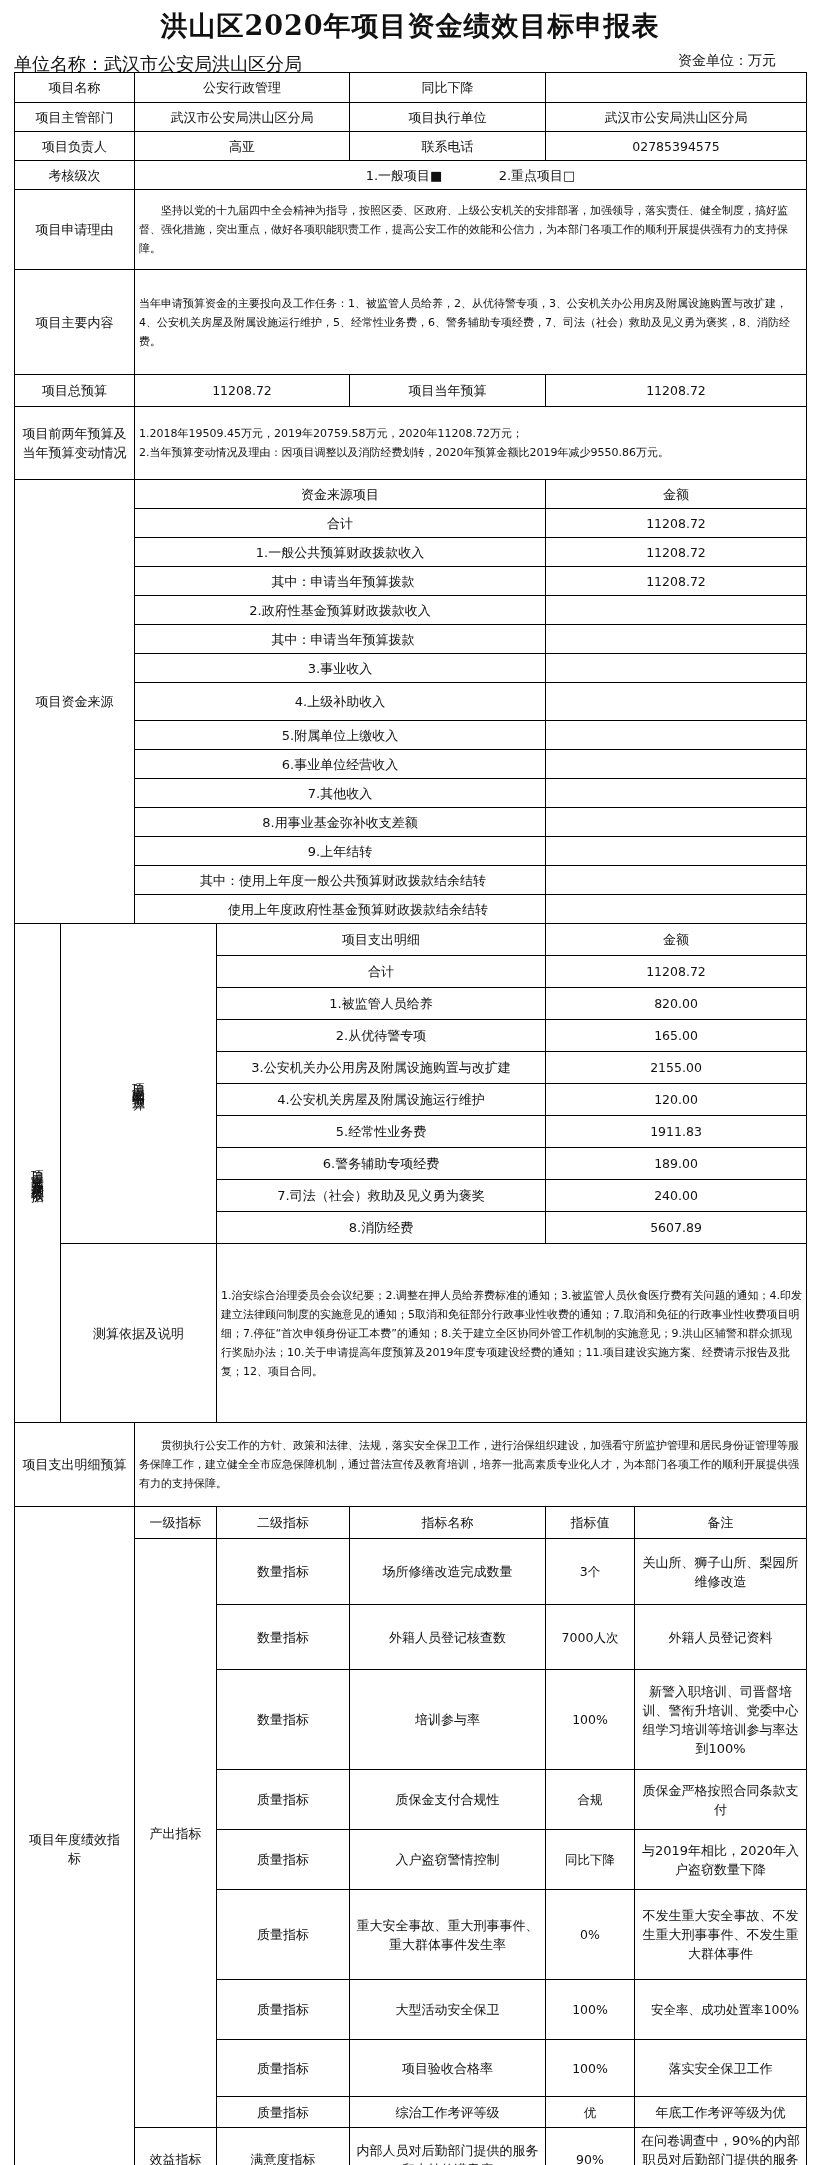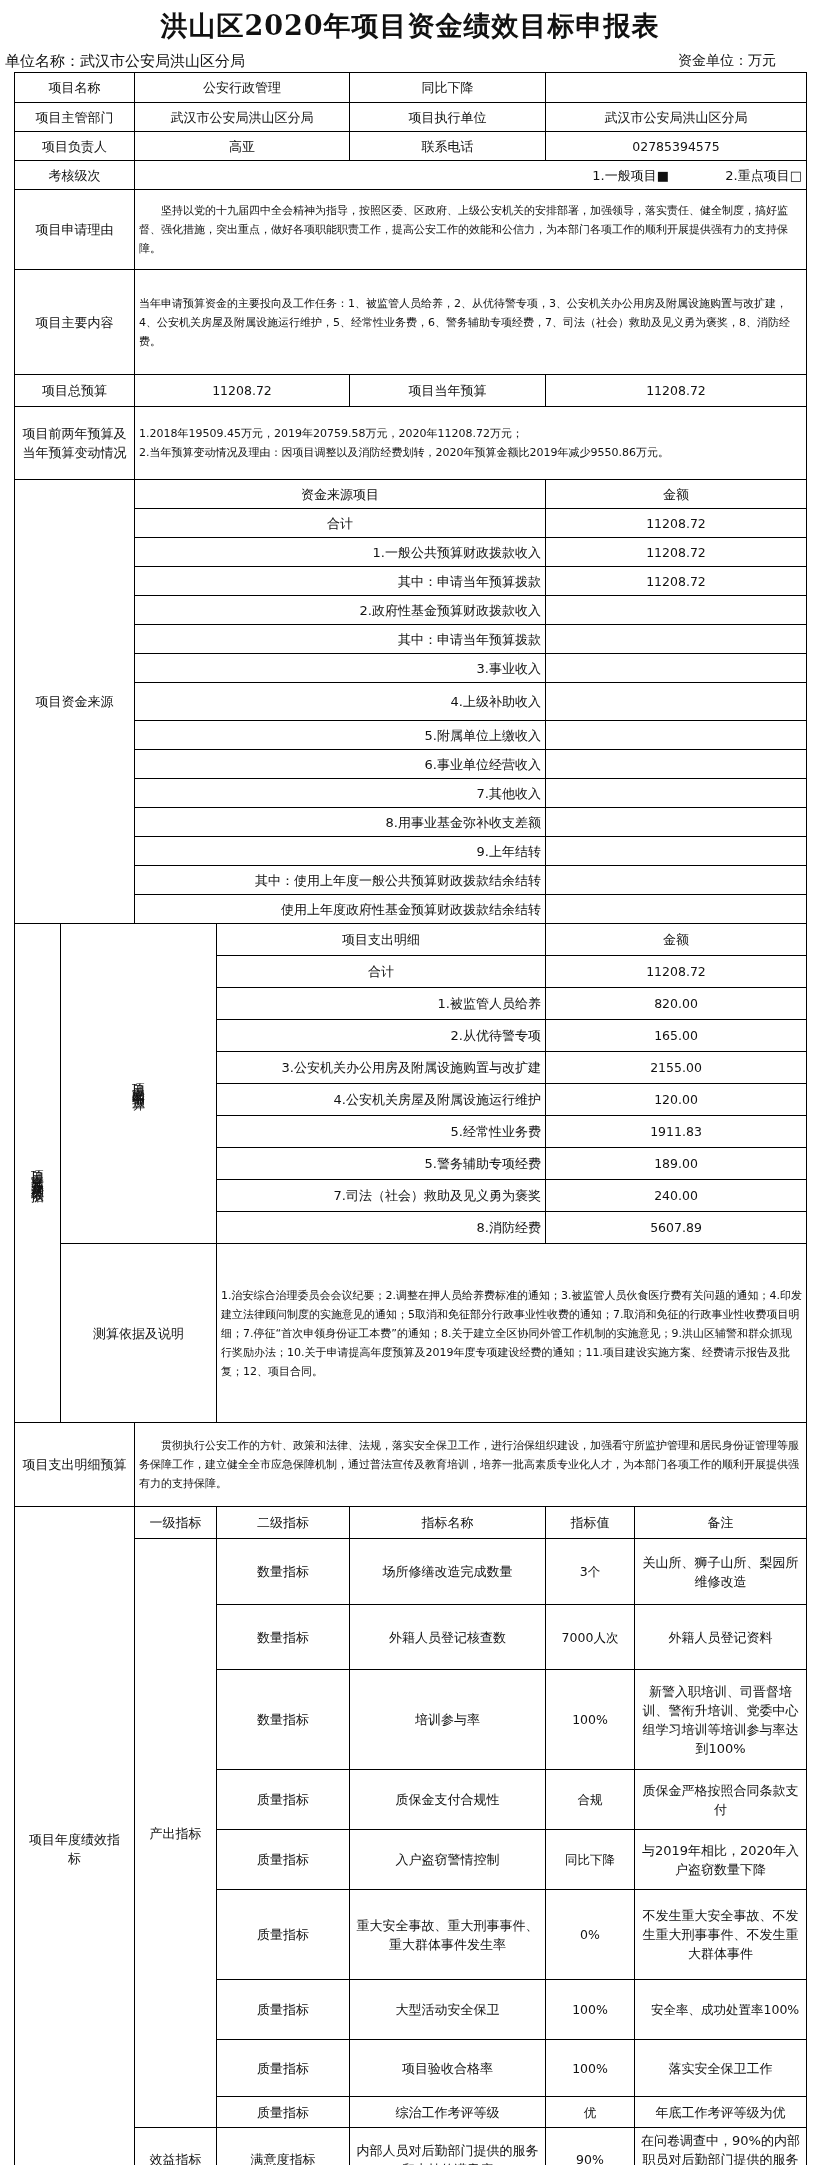--- a/index.html
+++ b/index.html
@@ -1,27 +1,27 @@
 <!DOCTYPE html>
 <html><head>
 <meta charset="utf-8">
 <style>
   html, body { margin:0; padding:0; background:#ffffff; }
   body { width:820px; height:2165px; position:relative; overflow:hidden;
          font-family:"DejaVu Sans", sans-serif; color:#111; }
   .title { position:absolute; left:0; top:8px; width:820px; text-align:center;
            font-family:"DejaVu Serif", serif; font-size:27px; font-weight:bold; letter-spacing:1px; }
-  .unit-left { position:absolute; left:5px; top:52px; font-size:15px; }
+  .unit-left { position:absolute; left:14px; top:52px; font-size:18px; }
   .unit-right { position:absolute; right:44px; top:52px; font-size:14px; }
   table.form { position:absolute; left:14px; top:72px; border-collapse:collapse;
                table-layout:fixed; width:792px; font-size:13px; }
   table.form td { border:1.5px solid #000; padding:0 4px; vertical-align:middle;
                   line-height:19px; overflow:hidden; }
   .c { text-align:center; }
-  .l { text-align:right; }
+  .l { text-align:center; }
   .para { text-align:left; font-size:11px; line-height:20px; padding:0 3px; }
   .vtext { text-align:center; line-height:20px; }
   .vtext span { display:block; }
   .num { text-align:center; font-size:12.5px; }
   .indent1 { padding-left:10px !important; }
   .indent2 { padding-left:40px !important;margin-left:32px; }
 </style>
 </head>
 <body>
 
@@ -179,21 +179,21 @@
   </tr>
   <tr style="height:32px">
     <td colspan="2" class="l">4.公安机关房屋及附属设施运行维护</td>
     <td colspan="2" class="num">120.00</td>
   </tr>
   <tr style="height:32px">
     <td colspan="2" class="l">5.经常性业务费</td>
     <td colspan="2" class="num">1911.83</td>
   </tr>
   <tr style="height:32px">
-    <td colspan="2" class="l">5.警务辅助专项经费</td>
+    <td colspan="2" class="l">6.警务辅助专项经费</td>
     <td colspan="2" class="num">189.00</td>
   </tr>
   <tr style="height:32px">
     <td colspan="2" class="l">7.司法（社会）救助及见义勇为褒奖</td>
     <td colspan="2" class="num">240.00</td>
   </tr>
   <tr style="height:32px">
     <td colspan="2" class="l">8.消防经费</td>
     <td colspan="2" class="num">5607.89</td>
   </tr>

